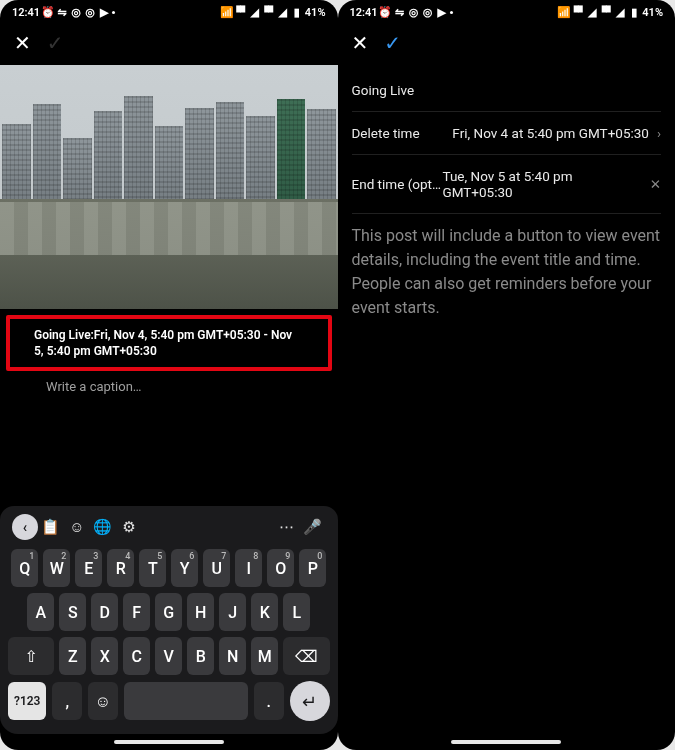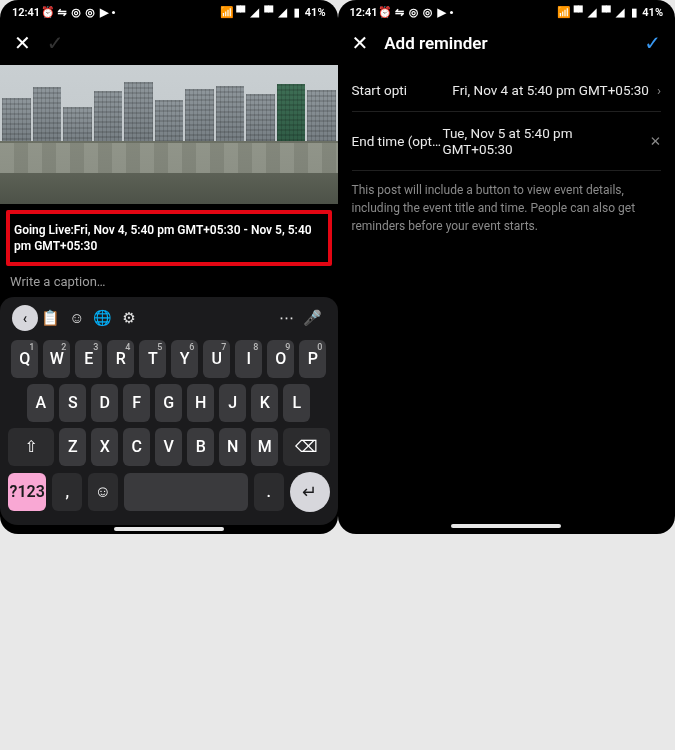--- a/index.html
+++ b/index.html
@@ -1,17 +1,17 @@
 <!DOCTYPE html>
 <html><head>
 <meta charset="utf-8">
 <style>
   * { box-sizing: border-box; margin: 0; padding: 0; }
   html, body { width: 675px; height: 750px; background: #e8e8e8; font-family: -apple-system, Roboto, Arial, sans-serif; }
-  .wrap { display: flex; width: 675px; height: 534px; }
+  .wrap { display: flex; width: 675px; height: 750px; }
   .phone { flex: 1; background: #000; color: #fff; border-radius: 18px; overflow: hidden; position: relative; display: flex; flex-direction: column; }
   
   .status { display: flex; justify-content: space-between; align-items: center; padding: 6px 12px 2px; font-size: 11px; font-weight: 600; }
   .status-left, .status-right { display: flex; align-items: center; gap: 2px; }
   .status-right .ico, .status-left .ico { width: 12px; height: 12px; display:inline-flex; align-items:center; justify-content:center; }
   .dot { width:3px; height:3px; border-radius:50%; background:#fff; }
   
   .hdr { display: flex; align-items: center; padding: 10px 14px; gap: 16px; }
   .hdr .title { font-size: 17px; font-weight: 600; flex: 1; }
   .hdr .x { font-size: 20px; }
@@ -31,51 +31,51 @@
   .sky { position:absolute; inset:0 0 auto 0; height:58%; background:linear-gradient(#c9cfd2,#c3c9cc); }
   .buildings { position:absolute; bottom:40%; left:0; right:0; height:50%; display:flex; align-items:flex-end; gap:2px; padding:0 2px; }
   .bld { flex:1; background:linear-gradient(#8e969b,#737b80); position:relative; }
   .bld::after{content:"";position:absolute;inset:0;background:repeating-linear-gradient(#0002 0 2px, transparent 2px 5px), repeating-linear-gradient(90deg,#0002 0 1px, transparent 1px 4px);}  
   .grn { background:linear-gradient(#3e6e55,#2e5a44); }
   .ground { position:absolute; bottom:0; left:0; right:0; height:45%; background:linear-gradient(#6c7064,#4d5248); }
   .rooftops { position:absolute; bottom:22%; left:0; right:0; height:22%; background:repeating-linear-gradient(90deg,#9da196 0 14px,#8b8f84 14px 28px); opacity:.75;}
   .photo .bottombar { position:absolute; left:0; right:0; bottom:0; display:flex; justify-content:space-between; padding:10px 12px; font-size:12px; color:#fff; text-shadow:0 1px 2px #000; background:linear-gradient(transparent, rgba(0,0,0,.55)); }
   .pillico { display:inline-block; margin-right:6px; }
   
-  .redbox { border:4px solid #e30613; margin:6px 6px 2px; padding:8px 4px; font-size:12px; line-height:1.35; font-weight:600; color:#fff; border-radius:2px; }
-  
-  .caption { padding:6px 10px 8px; color:#9f9f9f; font-size:13px; }
+  .redbox { border:4px solid #e30613; margin:6px 6px 2px; padding:8px 24px; font-size:12px; line-height:1.35; font-weight:600; color:#fff; border-radius:2px; }
+  
+  .caption { padding:6px 10px 8px; color:#9f9f9f; font-size:13px;margin-left:36px; }
   
   .kbd { margin-top:auto; background:#1b1b1d; padding:6px 4px 10px; border-radius:14px 14px 18px 18px; }
   .kbdrow { display:flex; gap:5px; justify-content:center; padding:3px 4px; }
   .toolrow { display:flex; align-items:center; justify-content:space-between; padding:2px 8px 6px; }
   .toolrow .ticon { width:26px; height:26px; display:flex; align-items:center; justify-content:center; color:#e3e3e3; font-size:15px; }
   .backcircle { width:26px; height:26px; border-radius:50%; background:#d7d7dc; color:#1b1b1d; display:flex; align-items:center; justify-content:center; font-size:14px; font-weight:700;}
   .key { min-width:26px; height:38px; border-radius:6px; background:#3a3a3d; color:#fff; display:flex; align-items:center; justify-content:center; font-size:16px; font-weight:500; flex:1; }
   .key.sm { max-width:27px; }
   .shift { background:#2c2c2e; flex:1.4; }
   .bksp { background:#2c2c2e; flex:1.4; }
   .space { flex:4.2; background:#3a3a3d; }
-  .sym { background:#f9a8d4; color:#1b1b1d; font-size:16px; font-weight:600; flex:1.3;}
+  .sym { background:#e5e5e5; color:#1b1b1d; font-size:12px; font-weight:600; flex:1.3;}
   .comma,.period{ background:#2c2c2e; flex:1;}
   .enter { width:40px; height:40px; border-radius:50%; background:#d7d7dc; color:#1b1b1d; display:flex; align-items:center; justify-content:center; font-size:18px; }
   .row3 { padding:3px 14px; }
   .row4 { align-items:center; gap:6px; }
   .emoji { background:#2c2c2e; flex:1;}
   .navbar { height:16px; display:flex; align-items:center; justify-content:center; }
   .navpill { width:110px; height:4px; border-radius:3px; background:#e7e7e7; }
 
   
   .form { padding: 4px 14px; }
   .rowline { display:flex; align-items:center; justify-content:space-between; padding:13px 0; border-bottom:1px solid #202020; font-size:13.5px; }
   .rowline .lbl { color:#eaeaea; }
   .rowline .val { color:#eaeaea; display:flex; align-items:center; gap:8px;justify-content:center; }
   .chev { color:#888; }
   .ellips { max-width:110px; white-space:nowrap; overflow:hidden; text-overflow:ellipsis; display:inline-block;}
-  .note { color:#8a8a8a; font-size:12px; line-height:1.5; padding:10px 0 18px; }
+  .note { color:#8a8a8a; font-size:16px; line-height:1.5; padding:10px 0 18px; }
   .del { color:#ed4956; font-size:13px; font-weight:500; padding-top:4px;}
 </style>
 </head>
 <body>
 
 <div class="wrap">
 
   <div class="phone">
     <div class="status">
       <div class="status-left">
@@ -235,27 +235,30 @@
         <span class="ico">◢</span>
         <span class="ico">▝▘</span>
         <span class="ico">◢</span>
         <span class="ico">▮</span>
         <span>41%</span>
       </div>
     </div>
 
     <div class="hdr">
       <span class="x">✕</span>
-      <span class="title">Add reminder</span>
       <span class="check">✓</span>
     </div>
 
     <div class="form">
       <div class="rowline">
-        <span class="lbl">Start opti</span>
+        <span class="lbl">Going Live</span>
+        <span></span>
+      </div>
+      <div class="rowline">
+        <span class="lbl">Delete time</span>
         <span class="val">
           <span>Fri, Nov 4 at 5:40 pm GMT+05:30</span>
           <span class="chev">›</span>
         </span>
       </div>
       <div class="rowline">
         <span class="lbl ellips">End time (opti…</span>
         <span class="val">
           <span>Tue, Nov 5 at 5:40 pm GMT+05:30</span>
           <span class="chev">✕</span>

